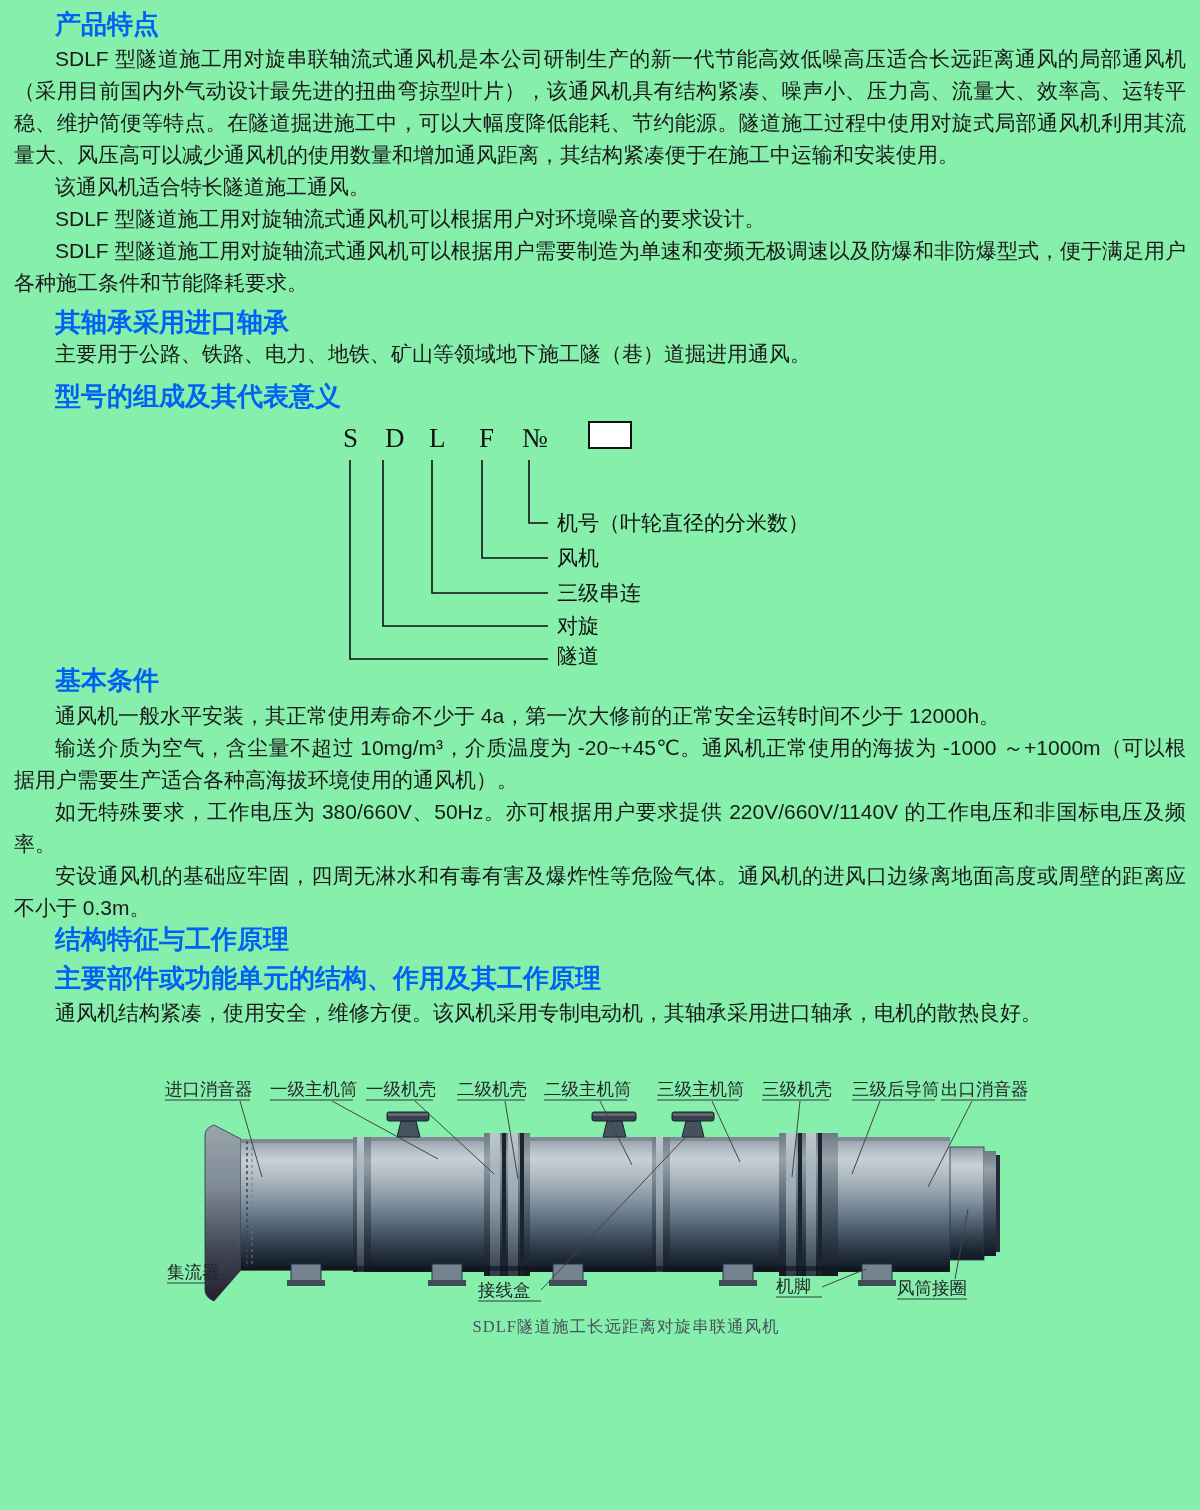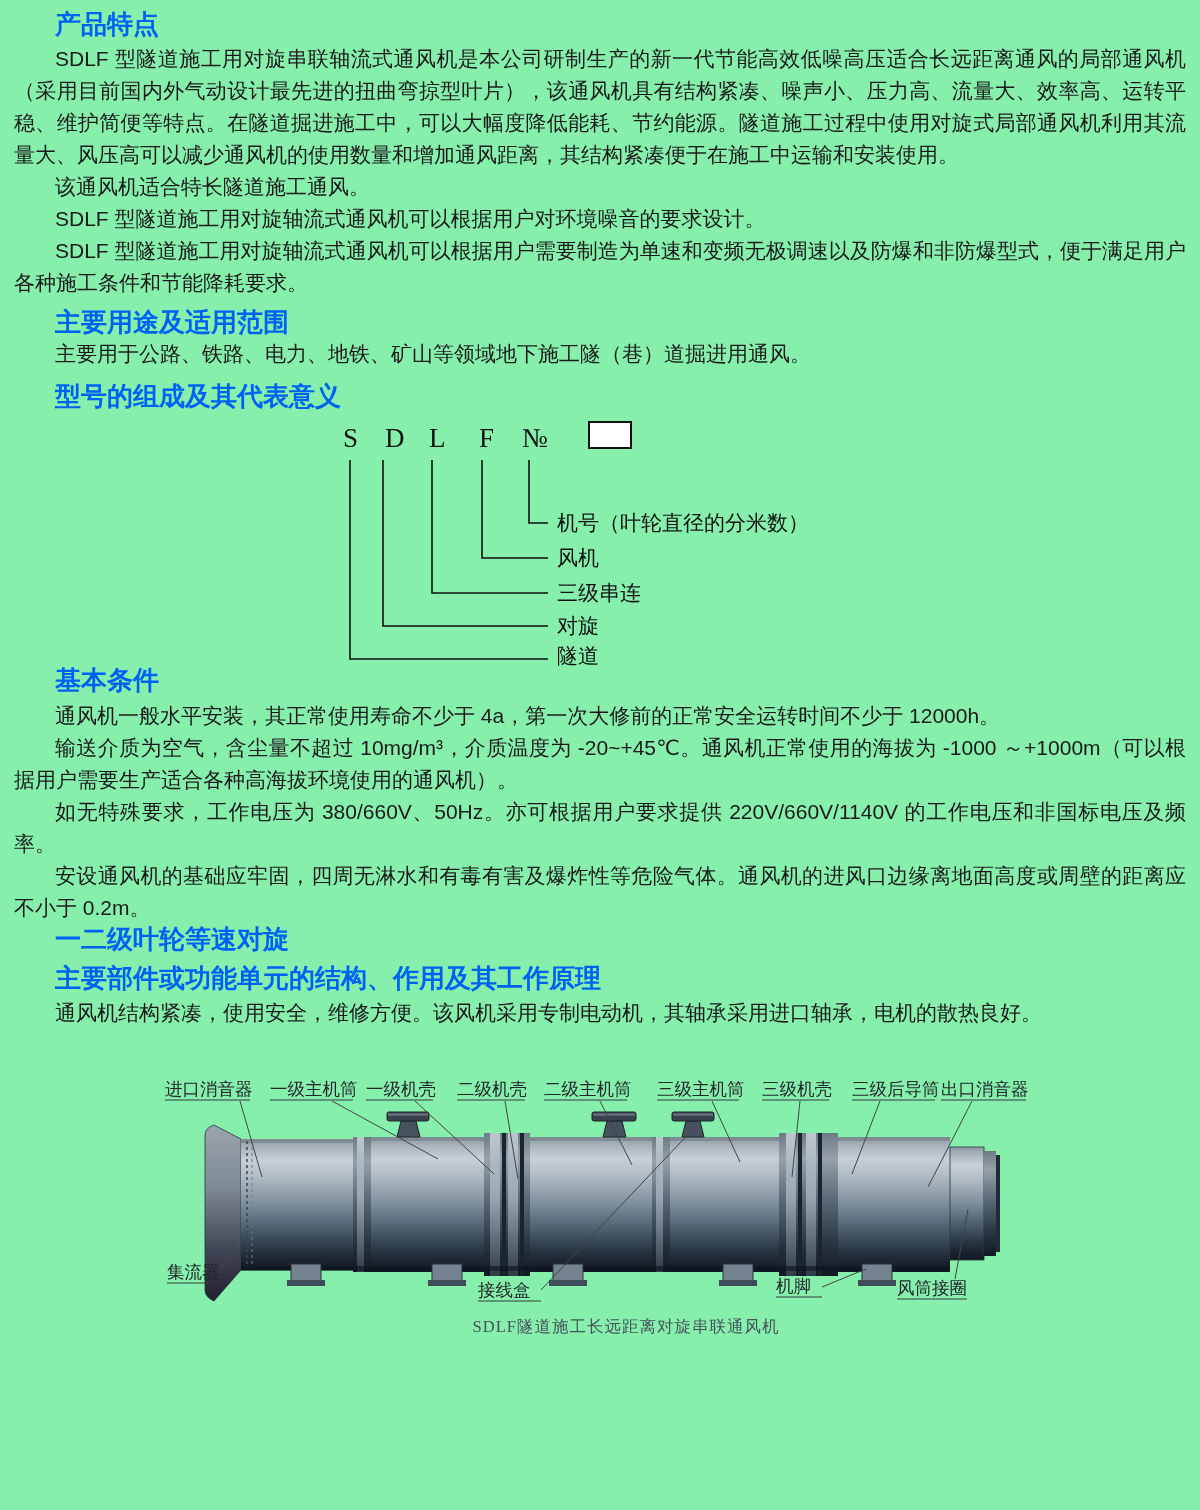--- a/index.html
+++ b/index.html
@@ -31,21 +31,21 @@
 <body>
 
 <div class="page">
 
   <h2 class="sec" style="padding-top:10px;">产品特点</h2>
   <p class="body" style="margin-top:5px;">SDLF 型隧道施工用对旋串联轴流式通风机是本公司研制生产的新一代节能高效低噪高压适合长远距离通风的局部通风机（采用目前国内外气动设计最先进的扭曲弯掠型叶片），该通风机具有结构紧凑、噪声小、压力高、流量大、效率高、运转平稳、维护简便等特点。在隧道掘进施工中，可以大幅度降低能耗、节约能源。隧道施工过程中使用对旋式局部通风机利用其流量大、风压高可以减少通风机的使用数量和增加通风距离，其结构紧凑便于在施工中运输和安装使用。</p>
   <p class="body">该通风机适合特长隧道施工通风。</p>
   <p class="body">SDLF 型隧道施工用对旋轴流式通风机可以根据用户对环境噪音的要求设计。</p>
   <p class="body">SDLF 型隧道施工用对旋轴流式通风机可以根据用户需要制造为单速和变频无极调速以及防爆和非防爆型式，便于满足用户各种施工条件和节能降耗要求。</p>
 
-  <h2 class="sec" style="margin-top:9px;">主要用途及适用范围</h2>
+  <h2 class="sec" style="margin-top:9px;">其轴承采用进口轴承</h2>
   <p class="body" style="margin-top:2px;">主要用于公路、铁路、电力、地铁、矿山等领域地下施工隧（巷）道掘进用通风。</p>
 
   <h2 class="sec" style="margin-top:12px;">型号的组成及其代表意义</h2>
 
   <div class="diagram-wrap" style="height:256px;">
     <svg width="1200" height="256" viewBox="0 0 1200 256">
       <g class="serif" font-size="27" fill="#111">
         <text x="343" y="37">S</text>
         <text x="385" y="37">D</text>
         <text x="429" y="37">L</text>
@@ -67,23 +67,23 @@
         <text x="557" y="223">对旋</text>
         <text x="557" y="253">隧道</text>
       </g>
     </svg>
   </div>
 
   <h2 class="sec">基本条件</h2>
   <p class="body" style="margin-top:6px;">通风机一般水平安装，其正常使用寿命不少于 4a，第一次大修前的正常安全运转时间不少于 12000h。</p>
   <p class="body">输送介质为空气，含尘量不超过 10mg/m³，介质温度为 -20~+45℃。通风机正常使用的海拔为 -1000 ～+1000m（可以根据用户需要生产适合各种高海拔环境使用的通风机）。</p>
   <p class="body">如无特殊要求，工作电压为 380/660V、50Hz。亦可根据用户要求提供 220V/660V/1140V 的工作电压和非国标电压及频率。</p>
-  <p class="body">安设通风机的基础应牢固，四周无淋水和有毒有害及爆炸性等危险气体。通风机的进风口边缘离地面高度或周壁的距离应不小于 0.2m。</p>
-
-  <h2 class="sec" style="margin-top:1px;">一二级叶轮等速对旋</h2>
+  <p class="body">安设通风机的基础应牢固，四周无淋水和有毒有害及爆炸性等危险气体。通风机的进风口边缘离地面高度或周壁的距离应不小于 0.3m。</p>
+
+  <h2 class="sec" style="margin-top:1px;">结构特征与工作原理</h2>
 
   <h2 class="sec" style="margin-top:11px;">主要部件或功能单元的结构、作用及其工作原理</h2>
   <p class="body" style="margin-top:5px;">通风机结构紧凑，使用安全，维修方便。该风机采用专制电动机，其轴承采用进口轴承，电机的散热良好。</p>
 
   <div class="diagram-wrap" style="height:349px;">
     <svg width="1200" height="349" viewBox="0 0 1200 349">
       <defs>
         <linearGradient id="gBody" x1="0" y1="0" x2="0" y2="1">
           <stop offset="0" stop-color="#8d9aa3"></stop>
           <stop offset="0.07" stop-color="#aab5bc"></stop>

